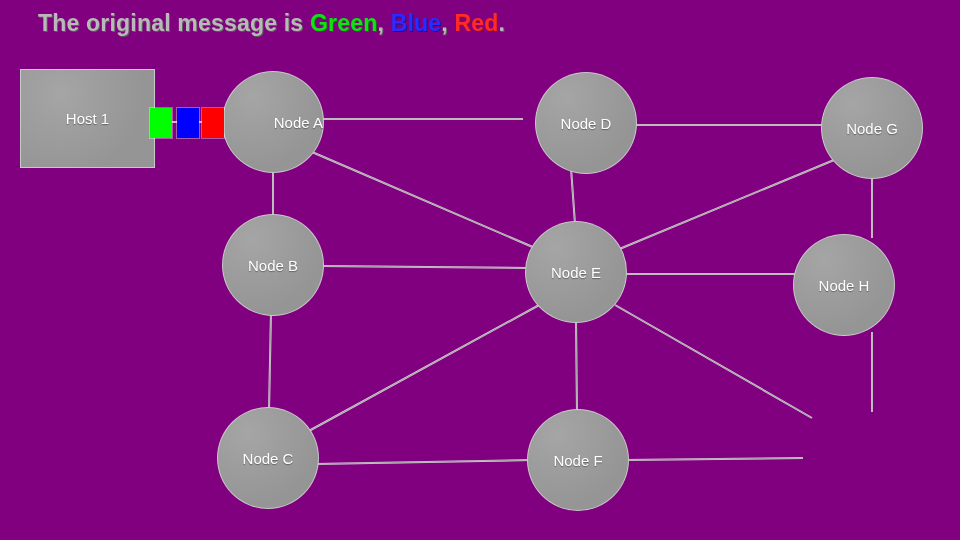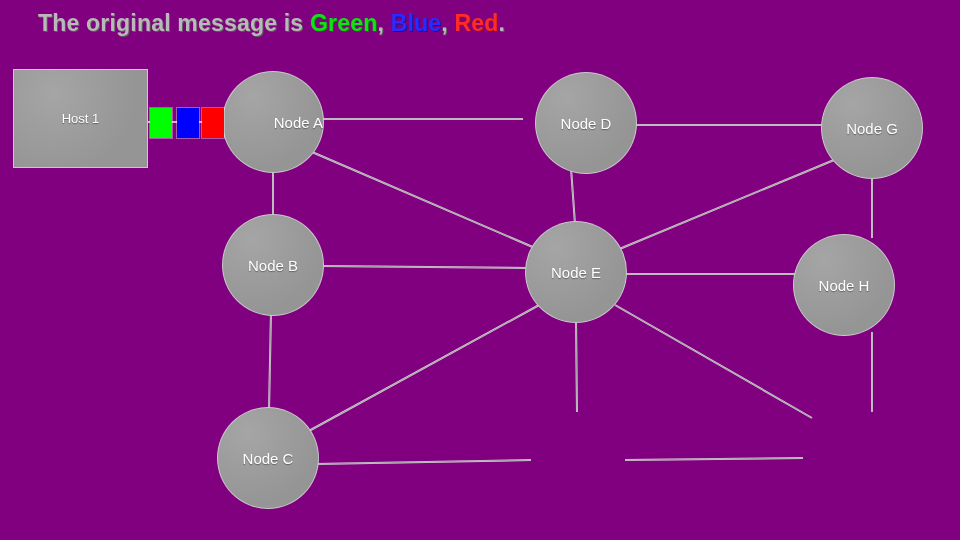--- a/index.html
+++ b/index.html
@@ -65,23 +65,24 @@
   .host {
     position: absolute;
     background-color: #9b9b9b;
     background-image:
       radial-gradient(circle at 30% 25%, rgba(255,255,255,0.10), rgba(0,0,0,0.04) 70%);
     box-shadow: 0 0 0 1px #c9c9c9;
     display: flex;
     align-items: center;
     justify-content: center;
     color: #ffffff;
-    font-size: 13px;
+    font-size: 15px;
     text-shadow: 0 1px 1px rgba(60,60,60,0.6);
     user-select: none;
+    margin-left: 7px;
   }
 
   
   .packet {
     position: absolute;
     width: 22px;
     height: 30px;
     box-shadow: 0 0 0 1px rgba(255,255,255,0.35);
   }
 </style>
@@ -143,20 +144,23 @@
       </div>
       <div class="node" style="left: 218px; top: 408px; width: 100px; height: 100px;">
         <span>Node C</span>
       </div>
       <div class="node" style="left: 536px; top: 73px; width: 100px; height: 100px;">
         <span>Node D</span>
       </div>
       <div class="node" style="left: 526px; top: 222px; width: 100px; height: 100px;">
         <span>Node E</span>
       </div>
+      <div class="node" style="left: 528px; top: 410px; width: 100px; height: 100px;">
+        <span>Node F</span>
+      </div>
       <div class="node" style="left: 822px; top: 78px; width: 100px; height: 100px; text-align: center;">
         <span>Node G</span>
       </div>
       <div class="node" style="left: 794px; top: 235px; width: 100px; height: 100px; justify-content: center;">
         <span>Node H</span>
       </div>
       <div class="packet" style="left: 150px; top: 108px; background: rgb(0, 255, 0);"></div>
       <div class="packet" style="left: 177px; top: 108px; background: rgb(0, 0, 255);"></div>
       <div class="packet" style="left: 202px; top: 108px; background: rgb(255, 0, 0);"></div>
     </div>

